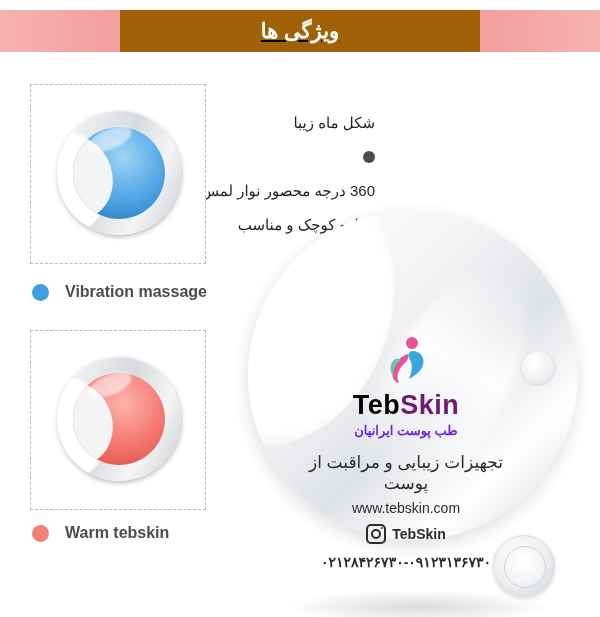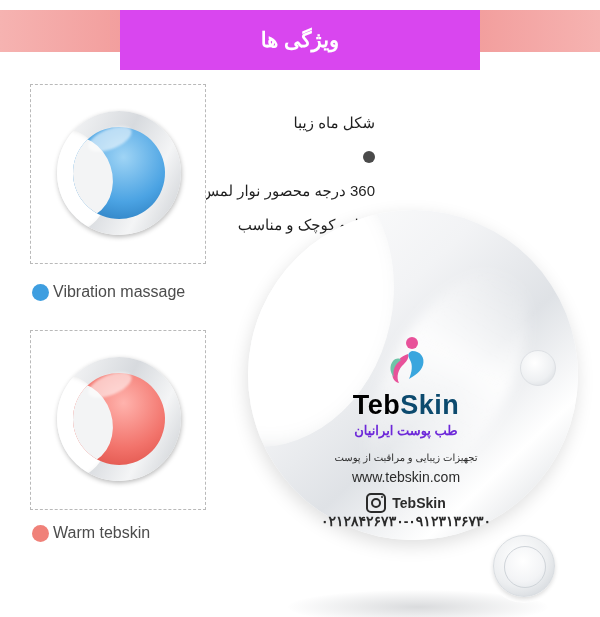--- a/index.html
+++ b/index.html
@@ -31,25 +31,26 @@
   }
   .header-band .band-right {
     position: absolute;
     top: 0; right: 0;
     width: 135px; height: 42px;
     background: linear-gradient(270deg, #f6b3b1 0%, #f29c9b 100%);
   }
   .header-band .band-center {
     position: absolute;
     top: 0; left: 120px;
-    width: 360px; height: 60px;
-    background: #d946ef;
+    width: 360px; height: 42px;
+    background: #a16207;
     display: flex;
     align-items: center;
     justify-content: center;
+    text-decoration: underline;
   }
   .header-title {
     color: #ffffff;
     font-size: 21px;
     font-weight: bold;
     letter-spacing: 1px;
     direction: rtl;
   }
 
   
@@ -131,22 +132,23 @@
     left: 34px;
     filter: blur(1px);
     transform: rotate(-22deg);
   }
 
   
   .caption {
     position: absolute;
     display: flex;
     align-items: center;
-    gap: 4px;
+    gap: 16px;
     direction: ltr;
+    font-weight: bold;
   }
   #caption-vibration { top: 283px; left: 32px; }
   #caption-warm      { top: 524px; left: 32px; }
   .dot {
     width: 17px;
     height: 17px;
     border-radius: 50%;
     display: inline-block;
     flex: 0 0 auto;
   }
@@ -289,29 +291,29 @@
     height: 54px;
     margin: 0 auto 2px auto;
   }
   .brand-name {
     font-size: 27px;
     font-weight: bold;
     letter-spacing: 0.5px;
     direction: ltr;
   }
   .brand-name .t1 { color: #000000; }
-  .brand-name .t2 { color: #0c4a6e; }
+  .brand-name .t2 { color: #701a75; }
   .brand-sub {
     font-size: 13px;
     color: #6d28d9;
     margin-top: 2px;
     font-weight: bold;
   }
   .brand-tag {
-    font-size: 10px;
+    font-size: 17px;
     color: #2b2b2b;
     margin-top: 14px;
   }
   .brand-site {
     font-size: 14px;
     color: #2b2b2b;
     margin-top: 6px;
     direction: ltr;
   }
   .brand-social {
@@ -347,21 +349,21 @@
     top: 1px; right: 1px;
   }
   .social-handle {
     font-size: 14px;
     color: #2b2b2b;
     font-weight: bold;
   }
   .brand-phones {
     font-size: 14px;
     color: #2b2b2b;
-    margin-top: 0;
+    margin-top: 10px;
     font-weight: bold;
     direction: rtl;
   }
 </style>
 </head>
 <body>
 
 <div class="header-band">
   <div class="band-left"></div>
   <div class="band-right"></div>

